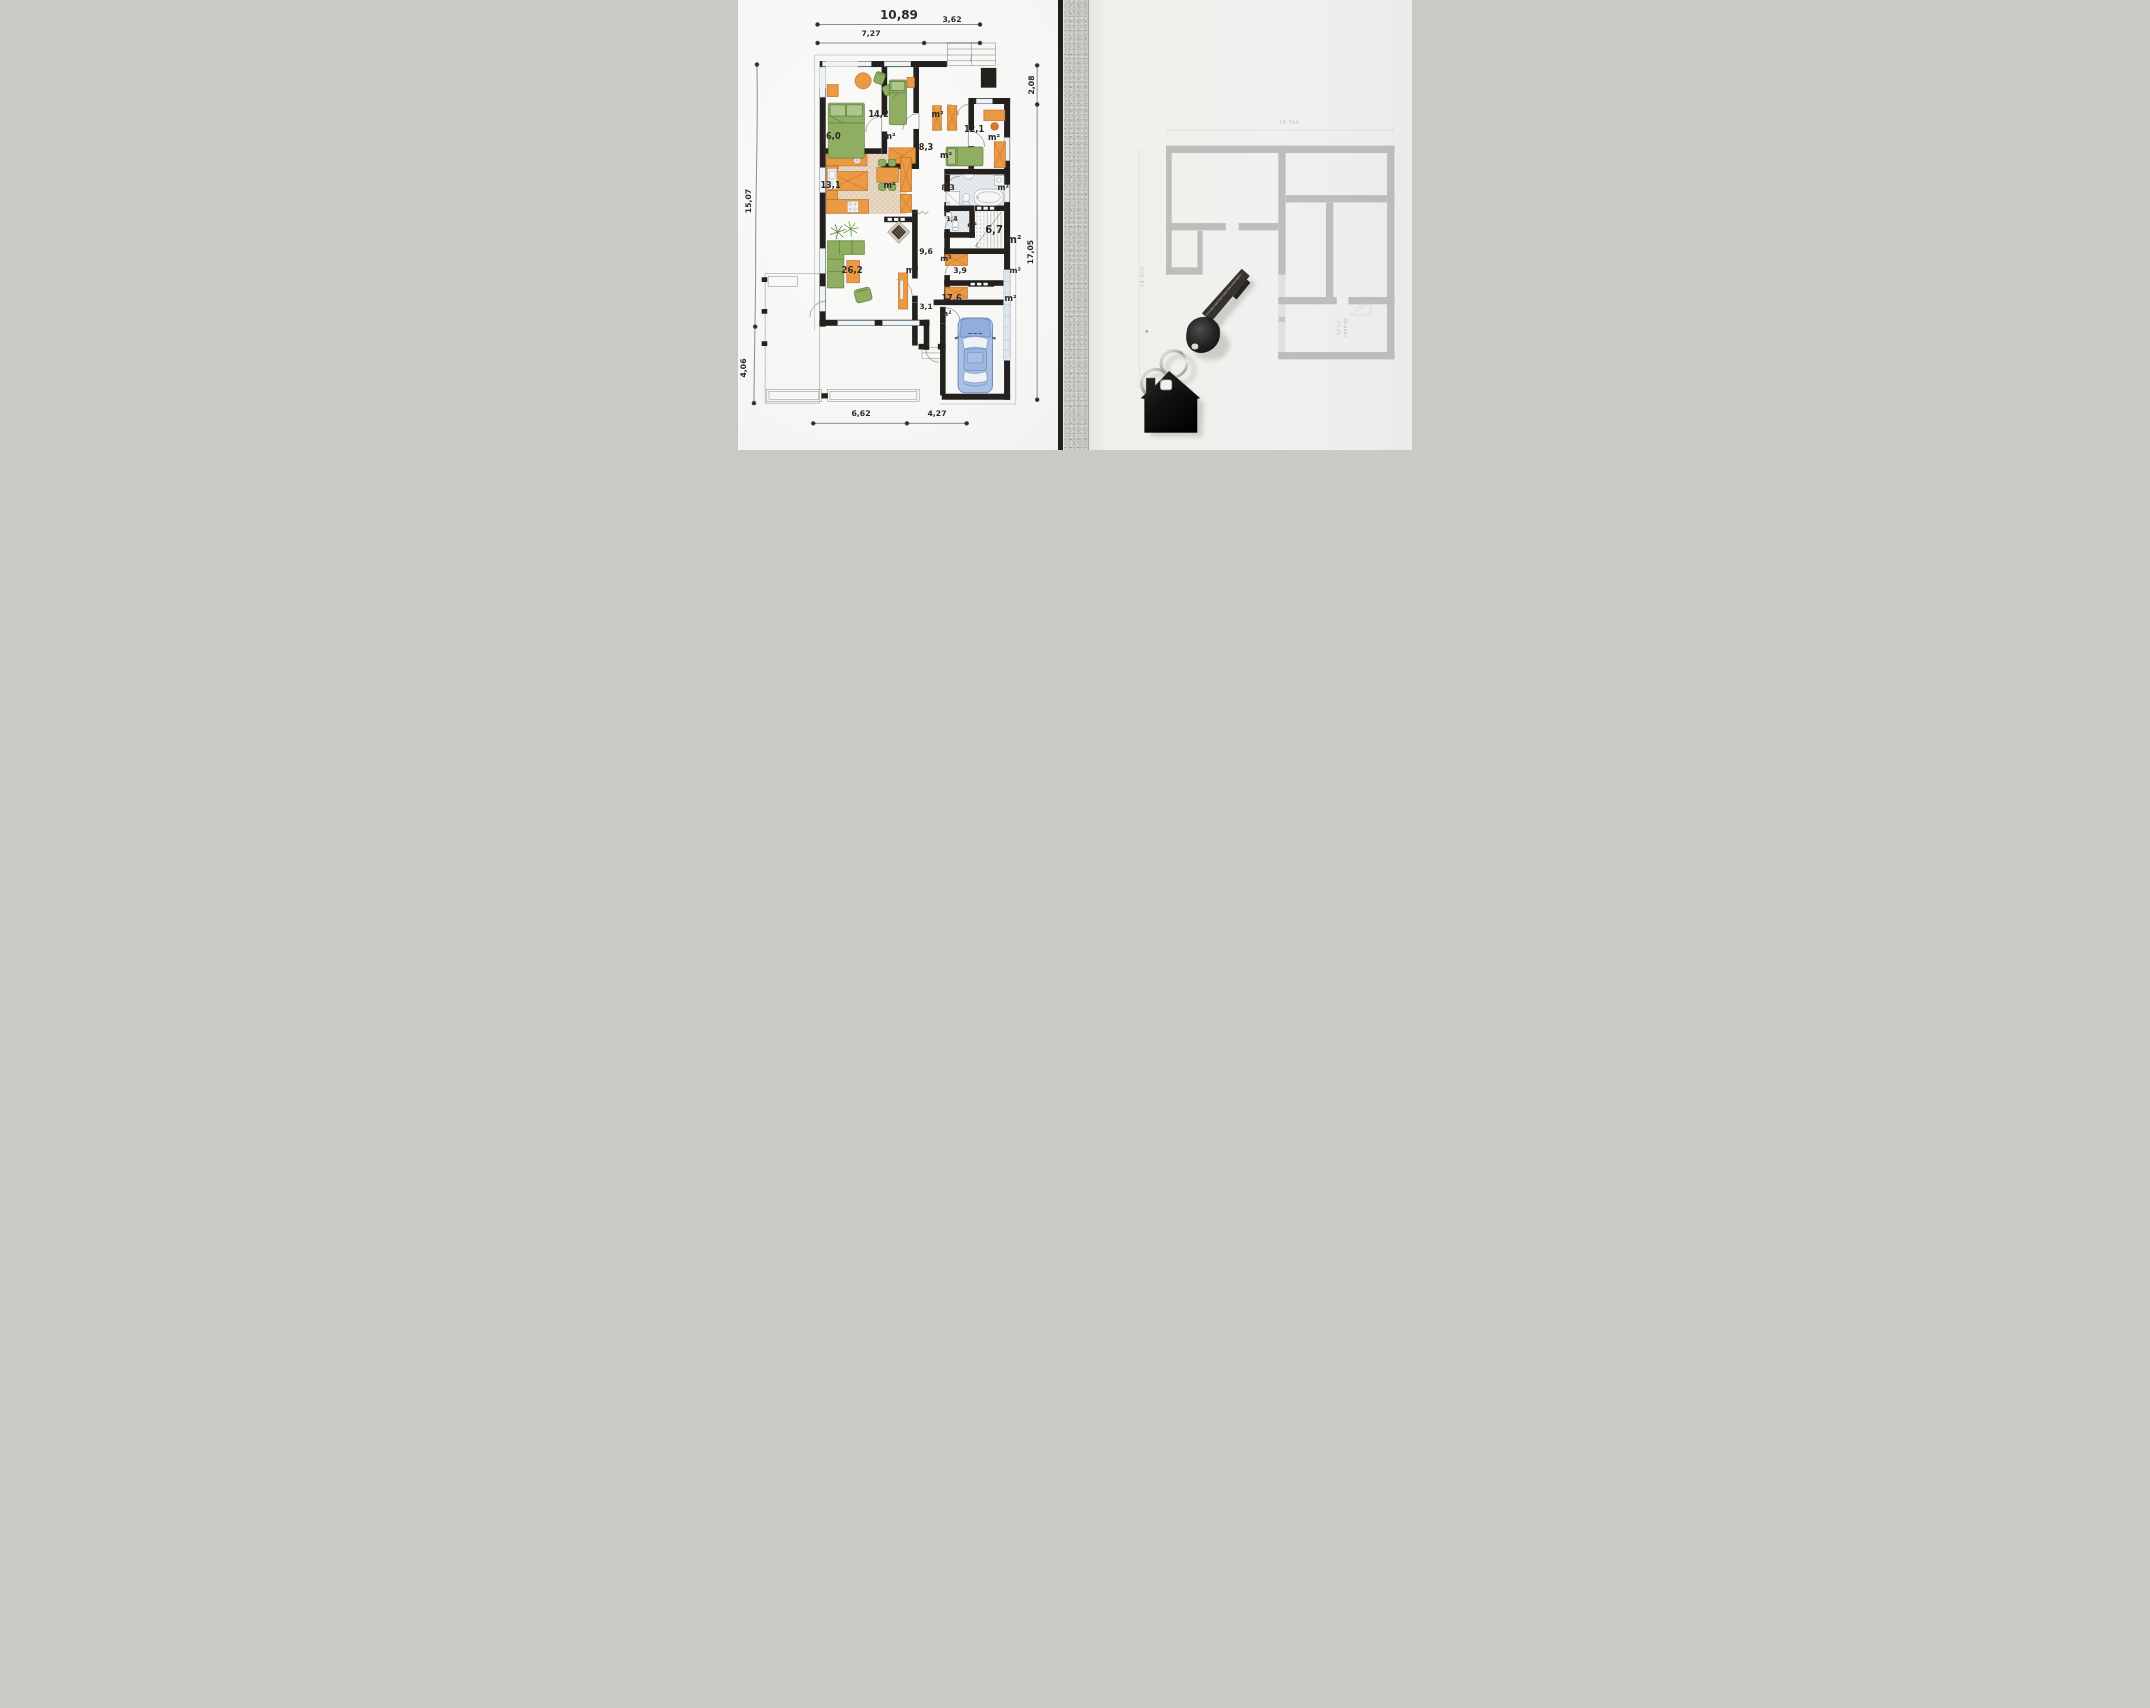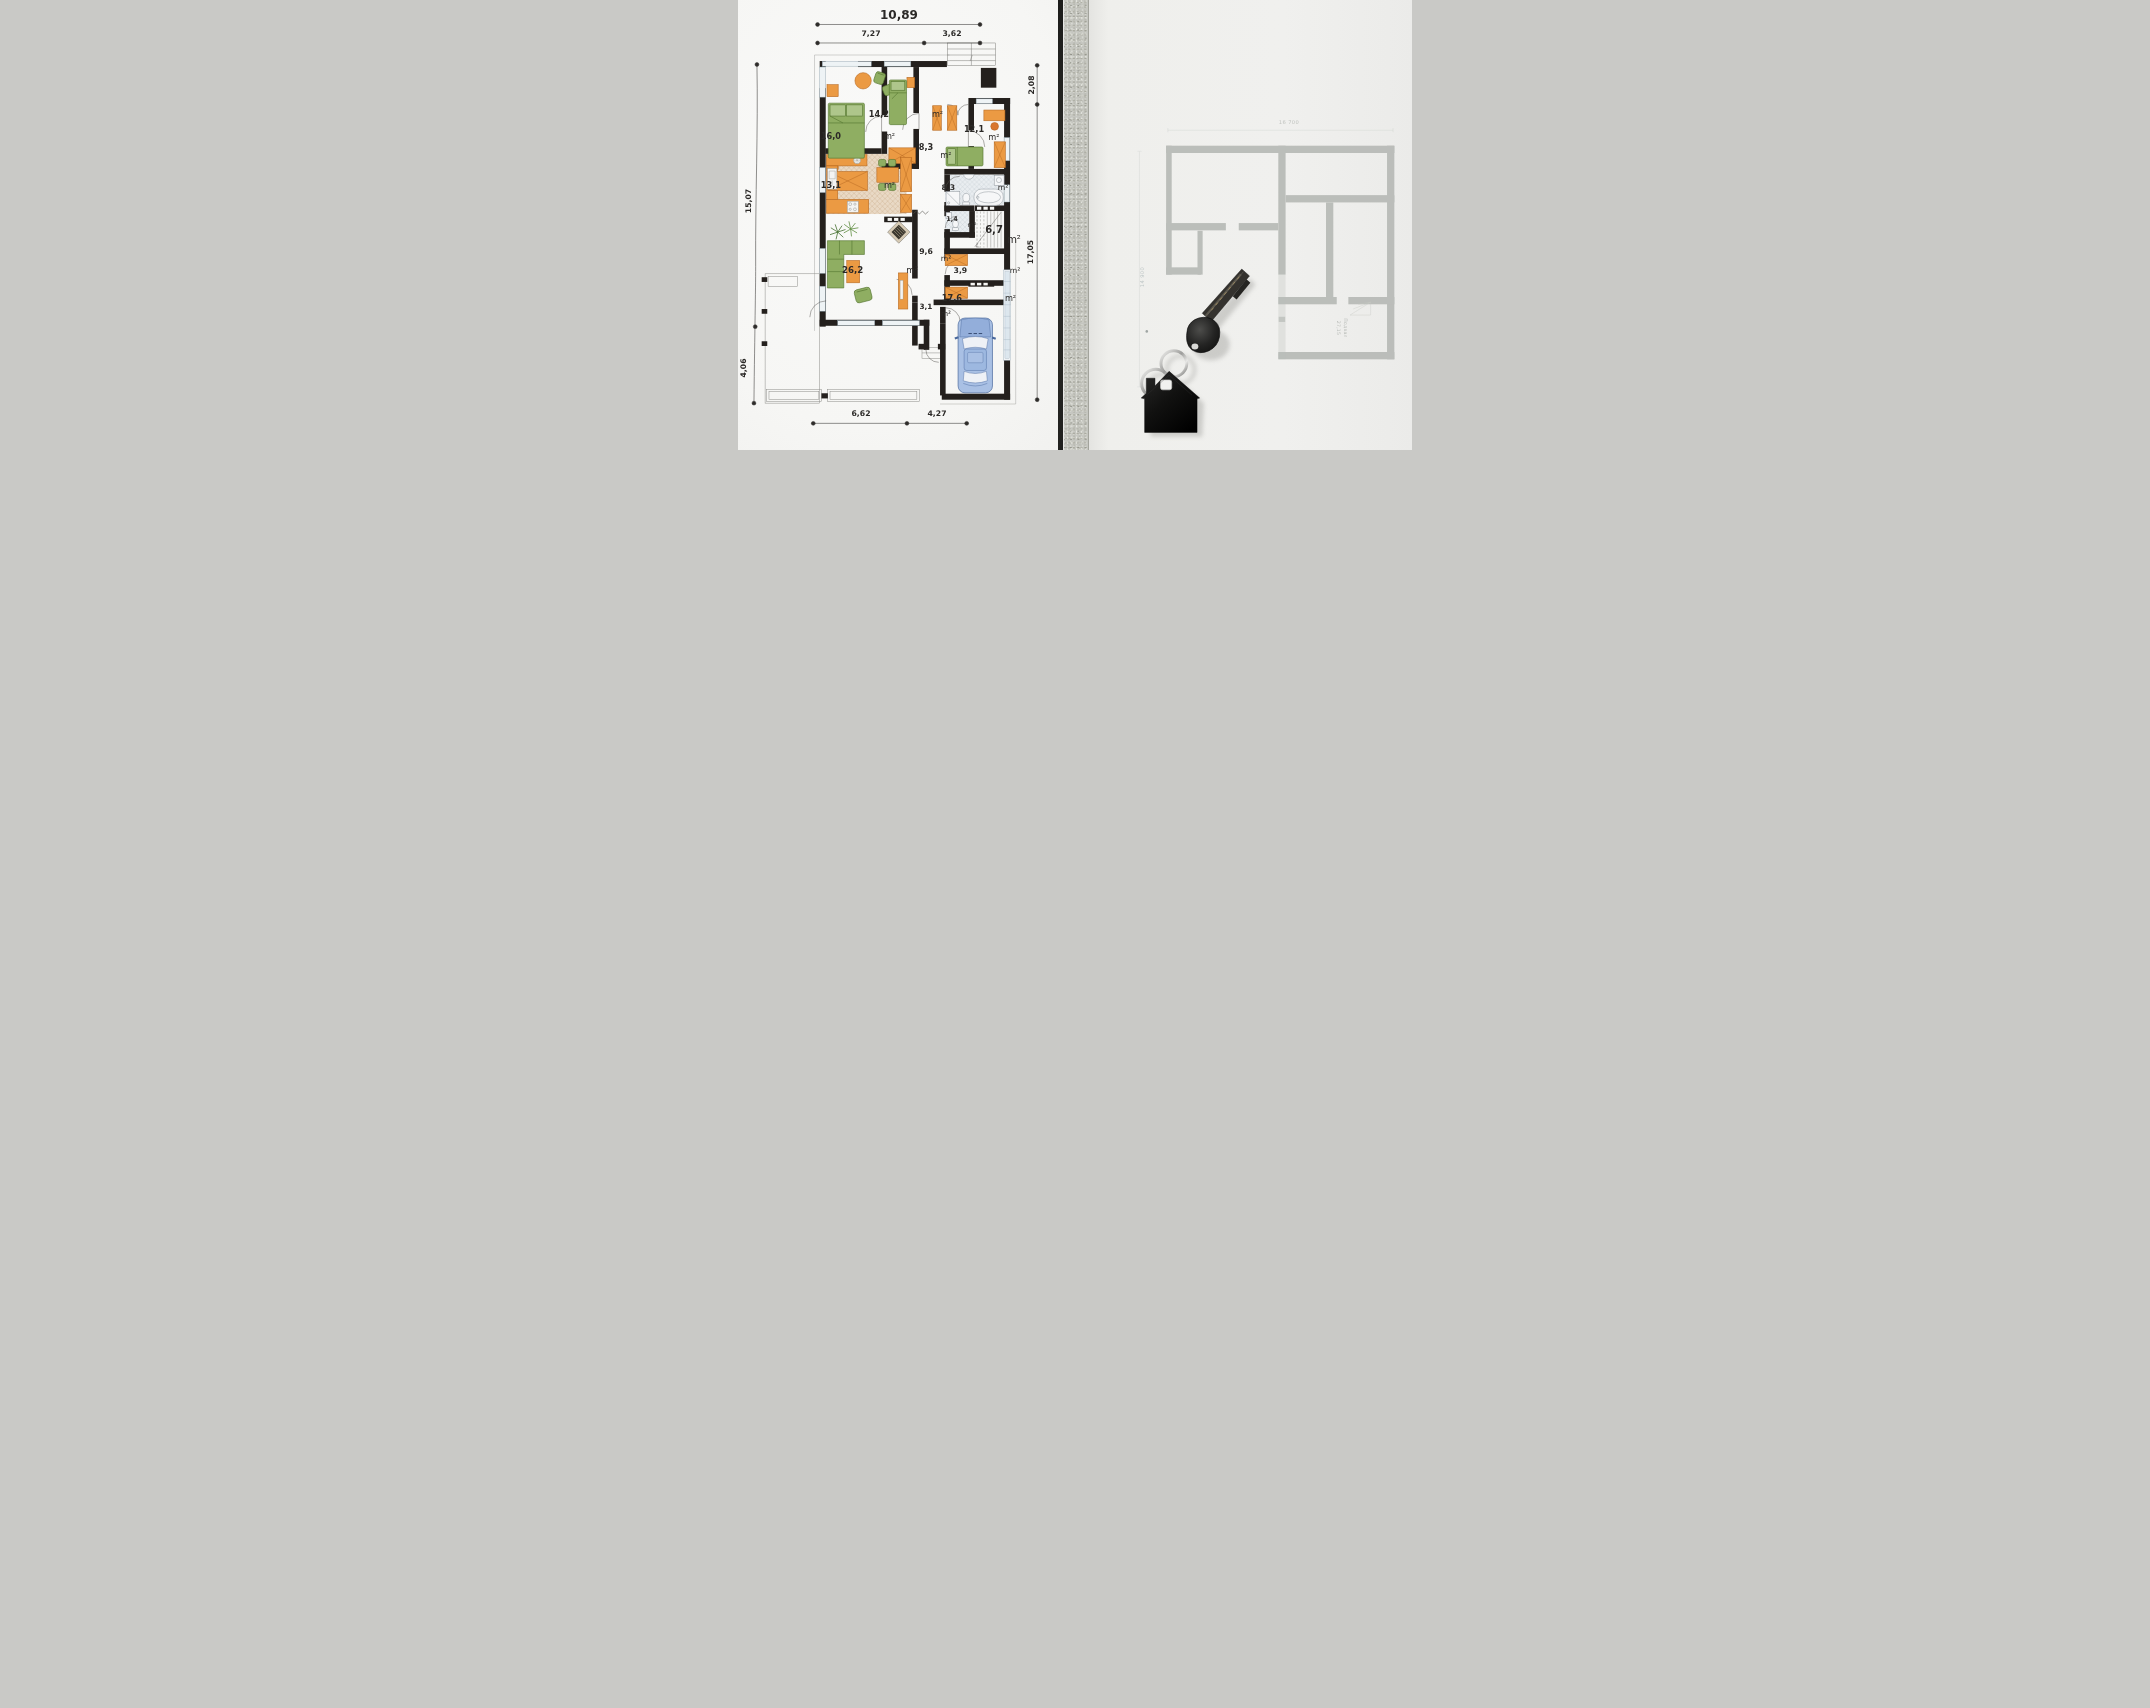--- a/index.html
+++ b/index.html
@@ -17,21 +17,21 @@
     background-size:3.9px 4.7px,5.6px 3px,4.7px 5.6px,7.3px 8.2px,3px 3.9px;
     background-position:0 0,1.7px 2.6px,0.9px 3.9px,3.4px 1.3px,2.2px 0.4px;
     border-right:0.9px solid #a3a49c;}
   .paper-right{position:absolute;left:351px;top:0;width:324px;height:450px;
     background:linear-gradient(90deg,#e4e4e1 0%,#efefec 6%,#f0f0ee 60%,#ebebe9 100%);}
   svg.scene{position:absolute;left:0;top:0;}
   .lbl{position:absolute;transform:translate(-50%,-50%);color:#2b2927;font-weight:700;
        text-align:center;line-height:0.95;white-space:nowrap;}
   .lbl.rot-ccw{transform:translate(-50%,-50%) rotate(-90deg);}
   .lbl.rot-cw{transform:translate(-50%,-50%) rotate(90deg);}
-  .lbl .u{font-weight:400;margin-left:40px;}
+  .lbl .u{font-weight:700;margin-left:40px;}
   .two-line span{display:block;}
   .faded{color:#c2c5c1;font-weight:400;}
 </style>
 </head>
 <body>
 
 <div class="stage">
   <div class="paper-left"></div>
   <div class="strip-gap"></div>
   <div class="strip-concrete"></div>
@@ -430,21 +430,21 @@
       <g>
         <path d="M1003,864 L1074,926 L1068,928 L1068,1006 L946,1006 L946,928 L938,926 L950,915 L950,880 L970,880 L970,898 Z" fill="url(#pendGrad)" stroke="#000" stroke-width="1"></path>
         <rect x="983" y="884" width="26" height="23" rx="5" fill="#f1f1ef" stroke="#c9c9c6" stroke-width="1.5"></rect>
         <path d="M952,918 L1003,873 L1056,919" stroke="#3a3a38" stroke-width="1" fill="none" opacity="0.7"></path>
       </g>
     </g>
   </svg>
 
   <div class="lbl" style="left:161px;top:15.5px;font-size:12px;"><span>10,89</span></div>
   <div class="lbl" style="left:133px;top:34px;font-size:7.7px;"><span>7,27</span></div>
-  <div class="lbl" style="left:214px;top:34px;font-size:7.7px;"><span>3,62</span></div>
+  <div class="lbl" style="left:214px;top:20px;font-size:7.7px;"><span>3,62</span></div>
   <div class="lbl rot-ccw" style="left:294px;top:85px;font-size:7.7px;"><span>2,08</span></div>
   <div class="lbl rot-ccw" style="left:293px;top:252px;font-size:7.7px;"><span>17,05</span></div>
   <div class="lbl rot-ccw" style="left:10.8px;top:201px;font-size:7.7px;"><span>15,07</span></div>
   <div class="lbl rot-ccw" style="left:6px;top:368px;font-size:7.7px;"><span>4,06</span></div>
   <div class="lbl" style="left:123px;top:414px;font-size:7.7px;"><span>6,62</span></div>
   <div class="lbl" style="left:199px;top:414px;font-size:7.7px;"><span>4,27</span></div>
 
   <div class="lbl" style="left:120px;top:137px;font-size:8.2px;"><span>16,0</span>&nbsp;<span class="u">m²</span></div>
   <div class="lbl" style="left:168px;top:115px;font-size:8.2px;"><span>14,2</span>&nbsp;<span class="u">m²</span></div>
   <div class="lbl two-line" style="left:236px;top:134px;font-size:8.2px;">

